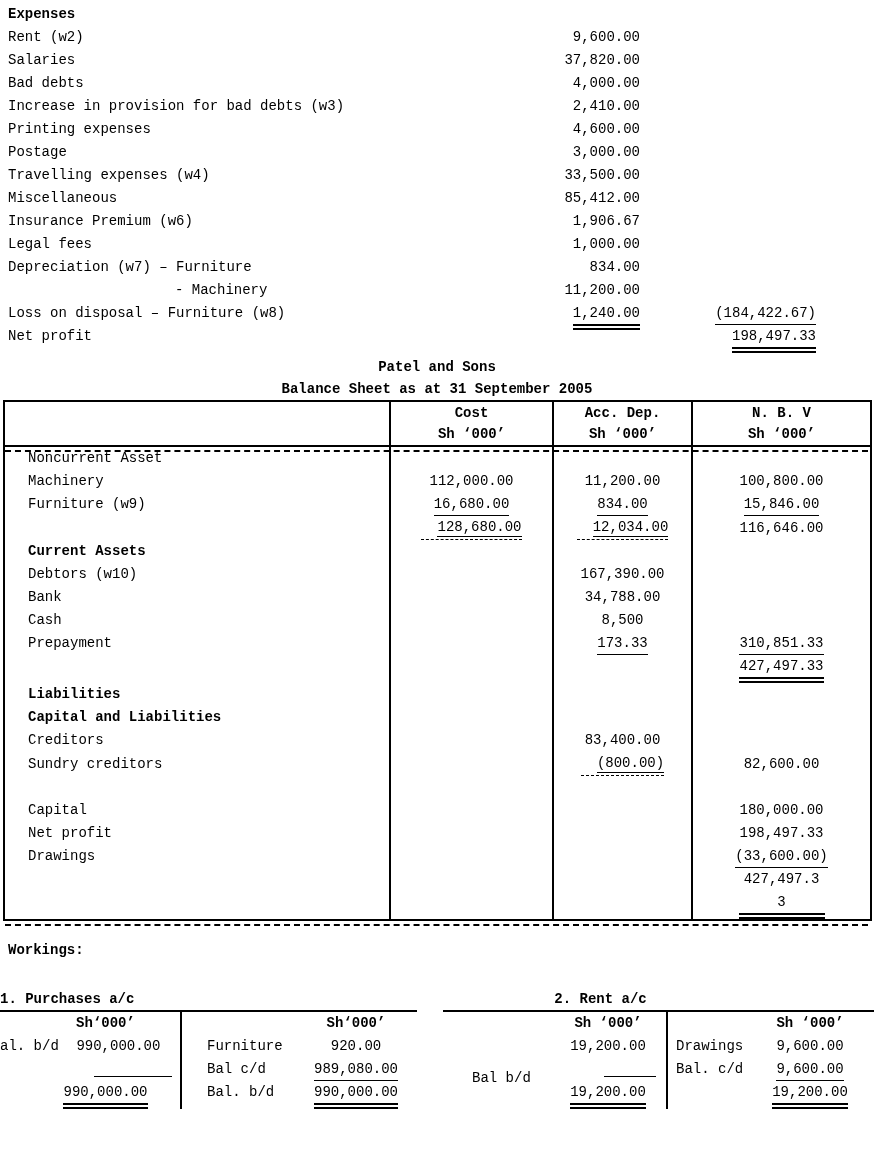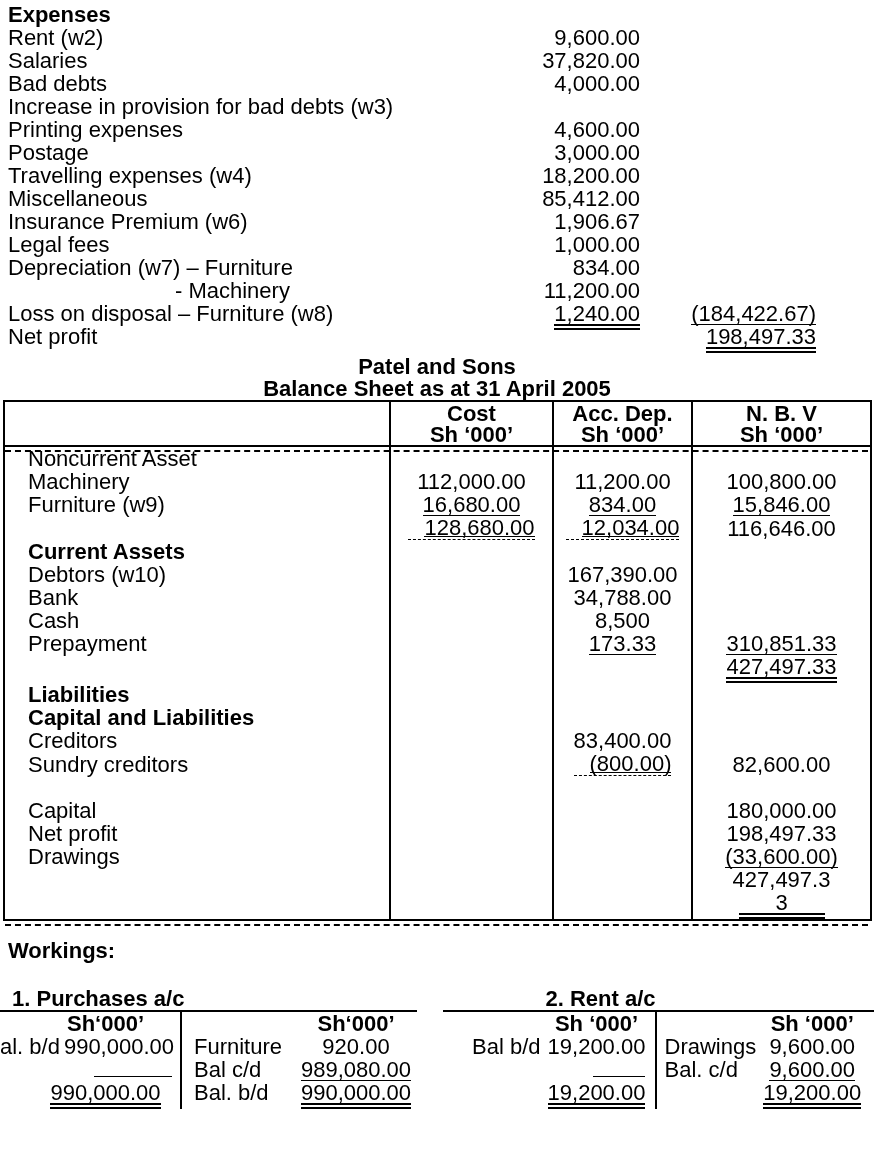--- a/index.html
+++ b/index.html
@@ -2,22 +2,22 @@
 <html><head>
 <meta charset="utf-8">
 <style>
   * { box-sizing: border-box; margin: 0; padding: 0; }
   html, body { margin: 0; padding: 0; background: #ffffff; }
   #page {
     position: relative;
     width: 874px; height: 1158px;
     background: #ffffff;
     color: #000;
-    font-family: Liberation Sans, sans-serif;
-    font-size: 22px;
+    font-family: Liberation Mono, monospace;
+    font-size: 14px;
     line-height: 23px;
     overflow: hidden;
   }
 
   
   #expenses { margin: 3px 0 0 8px; }
   .exp-head { font-weight: bold; height: 23px; }
   .exp-row { display: grid; grid-template-columns: 452px 180px 182px; height: 23px; }
   .exp-label { white-space: nowrap; }
   .exp-label.indent { padding-left: 167px; }
@@ -45,37 +45,37 @@
   .dash-artifact { position: absolute; left: 2px; right: 2px; border-top: 2.5px dashed #000; height: 0; }
   .dash-top { top: 50px; }
   .dash-bottom { bottom: -5px; }
 
   
   #workings-head { font-weight: bold; margin: 18px 12px 0 8px; height: 23px; }
   #accounts { display: flex; justify-content: space-between; width: 874px; margin-top: 26px; }
   .acct-purchases { width: 417px; }
   .acct-rent { width: 431px; }
   .acct-title { font-weight: bold; height: 22px; line-height: 22px; white-space: nowrap; }
-  .acct-purchases .acct-title { padding-left: 12px; }
+  .acct-purchases .acct-title { }
   .acct-rent .acct-title { text-align: center; padding-right: 116px; }
   .acct-rule { border-top: 2.5px solid #000; }
   .acct-body { display: flex; align-items: stretch; }
   .half { padding-bottom: 5px; }
   .left-half { border-right: 2px solid #000; }
   .right-half { flex: 1; }
   .tr-row { display: flex; height: 23px; line-height: 23px; }
   .lbl { white-space: nowrap; }
   .amt { margin-left: auto; text-align: center; white-space: nowrap; }
   .hdr { font-weight: bold; }
   .acct-purchases .left-half { width: 182px; }
   .acct-purchases .left-half .amt { width: 145px; margin-right: 2px; }
-  .acct-purchases .right-half .lbl { padding-left: 12px; }
+  .acct-purchases .right-half .lbl { padding-left: 25px; }
   .acct-purchases .right-half .amt { width: 122px; margin-right: 0; }
   .acct-rent .left-half { width: 225px; }
-  .acct-rent .left-half .lbl { padding-left: 29px; }
+  .acct-rent .left-half .lbl { padding-left: 29px; margin-top: 32px; }
   .acct-rent .left-half .amt { width: 112px; margin-right: 2px; }
   .acct-rent .right-half .lbl { padding-left: 8px; }
   .acct-rent .right-half .amt { width: 112px; margin-right: 8px; }
   .shortrule { display: inline-block; border-bottom: 1.6px solid #000; height: 19px; margin-left: auto; }
   .acct-purchases .shortrule { width: 78px; margin-right: 8px; }
   .acct-rent .shortrule { width: 52px; margin-right: 10px; }
 </style>
 </head>
 <body>
 
@@ -94,35 +94,36 @@
           <span class="exp-c1"><span>37,820.00</span></span>
           <span class="exp-c2"></span>
         </div>
         <div class="exp-row">
           <span class="exp-label">Bad debts</span>
           <span class="exp-c1"><span>4,000.00</span></span>
           <span class="exp-c2"></span>
         </div>
         <div class="exp-row">
           <span class="exp-label">Increase in provision for bad debts (w3)</span>
+          <span class="exp-c1"><span>2,410.00</span></span>
           <span class="exp-c2"></span>
         </div>
         <div class="exp-row">
           <span class="exp-label">Printing expenses</span>
           <span class="exp-c1"><span>4,600.00</span></span>
           <span class="exp-c2"></span>
         </div>
         <div class="exp-row">
           <span class="exp-label">Postage</span>
           <span class="exp-c1"><span>3,000.00</span></span>
           <span class="exp-c2"></span>
         </div>
         <div class="exp-row">
           <span class="exp-label">Travelling expenses (w4)</span>
-          <span class="exp-c1"><span>18,200.00</span></span>
+          <span class="exp-c1"><span>33,500.00</span></span>
           <span class="exp-c2"></span>
         </div>
         <div class="exp-row">
           <span class="exp-label">Miscellaneous</span>
           <span class="exp-c1"><span>85,412.00</span></span>
           <span class="exp-c2"></span>
         </div>
         <div class="exp-row">
           <span class="exp-label">Insurance Premium (w6)</span>
           <span class="exp-c1"><span>1,906.67</span></span>
@@ -151,21 +152,21 @@
         <div class="exp-row">
           <span class="exp-label">Net profit</span>
           <span class="exp-c1"></span>
           <span class="exp-c2"><span class="uu">198,497.33</span></span>
         </div>
       </div>
   </div>
 
   <div id="bs-title-wrap">
     <div class="bs-title">Patel and Sons</div>
-    <div class="bs-title">Balance Sheet as at 31 April 2005</div>
+    <div class="bs-title">Balance Sheet as at 31 September 2005</div>
   </div>
 
   <div id="bs-wrap">
     <table>
       <colgroup>
         <col style="width:386px">
           <col style="width:163px">
           <col style="width:139px">
           <col style="width:179px">
       </colgroup>

